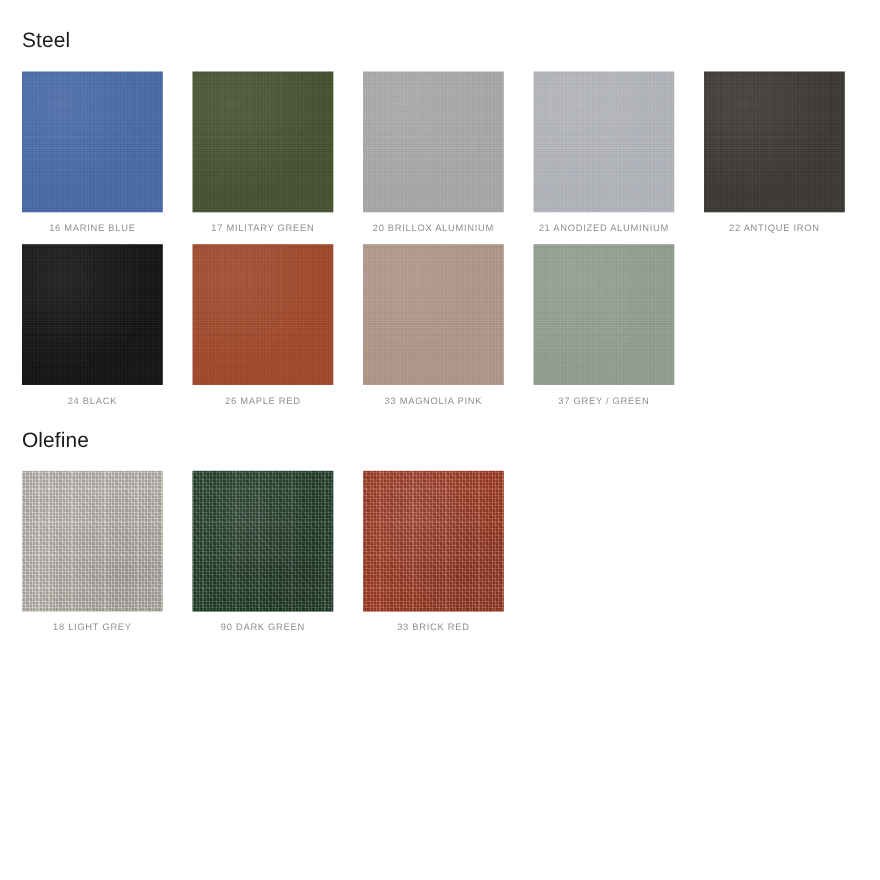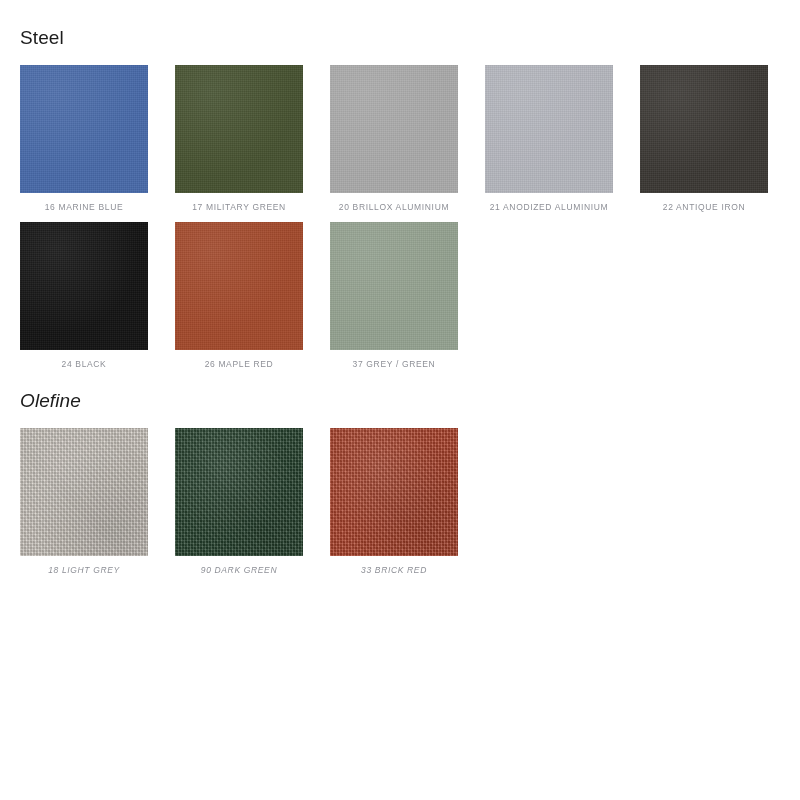--- a/index.html
+++ b/index.html
@@ -12,21 +12,21 @@
     overflow: hidden;
   }
   .page {
     width: 800px; height: 800px;
     position: relative;
     background: #ffffff;
     padding: 0;
   }
   .section { position: relative; }
   .section-steel { padding-top: 28px; }
-  .section-olefine { padding-top: 22px; font-style: italic; }
+  .section-olefine { padding-top: 22px; }
 
   .section-title {
     font-size: 19px;
     font-weight: 400;
     color: #1c1c1c;
     letter-spacing: 0.1px;
     margin: 0 0 16px 20px;
     line-height: 1.1;
   }
 
@@ -120,20 +120,24 @@
         </div>
         <div class="swatch-cell">
           <div class="swatch-chip" style="background-color: rgb(18, 18, 18);"></div>
           <div class="swatch-label">24 BLACK</div>
         </div>
         <div class="swatch-cell">
           <div class="swatch-chip" style="background-color: rgb(162, 72, 42);"></div>
           <div class="swatch-label">26 MAPLE RED</div>
         </div>
         <div class="swatch-cell">
+          <div class="swatch-chip" style="background-color: rgb(178, 152, 138);"></div>
+          <div class="swatch-label">33 MAGNOLIA PINK</div>
+        </div>
+        <div class="swatch-cell">
           <div class="swatch-chip" style="background-color: rgb(147, 161, 143);"></div>
           <div class="swatch-label">37 GREY / GREEN</div>
         </div>
       </div>
   </section>
 
   <section class="section section-olefine finish-olefine">
     <h2 class="section-title">Olefine</h2>
     <div class="swatch-grid">
         <div class="swatch-cell">

